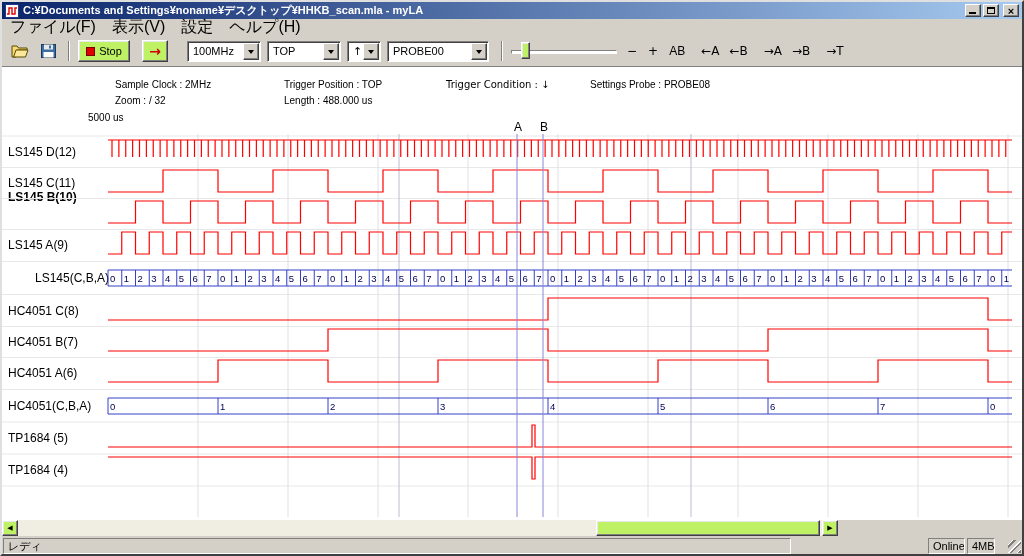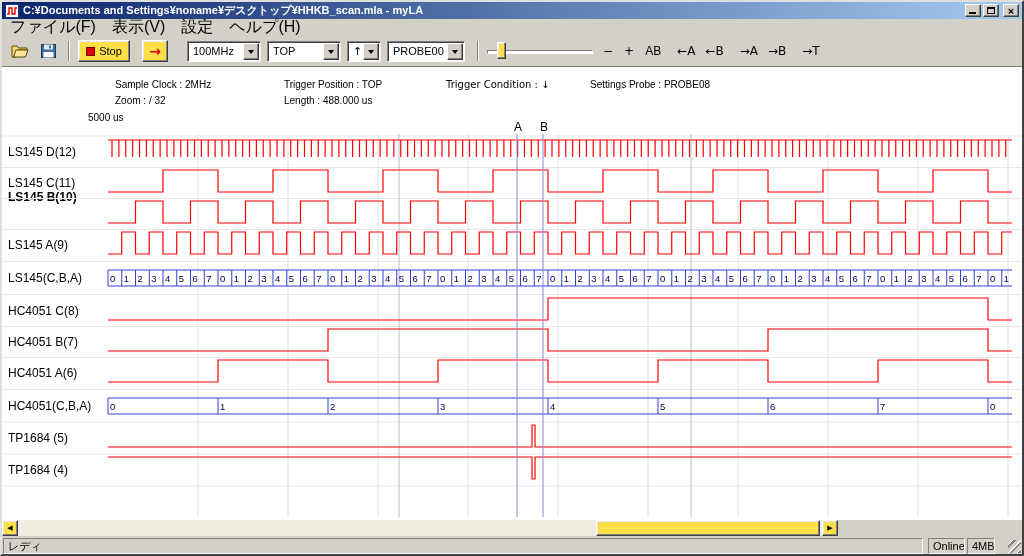--- a/index.html
+++ b/index.html
@@ -13,21 +13,21 @@
   .winbtn{width:16px;height:13px;background:#d4d0c8;border:1px solid;border-color:#fff #404040 #404040 #fff;box-shadow:inset -1px -1px 0 #808080;margin-left:2px;display:flex;align-items:center;justify-content:center;position:relative}
   .minbar{width:7px;height:2px;background:#000;position:absolute;bottom:2px;left:3px}
   .maxbox{width:8px;height:7px;border:1px solid #000;border-top:2px solid #000}
   .closex{font-size:11px;font-weight:bold;line-height:10px}
   
   .menubar{position:absolute;top:19px;left:2px;width:1020px;height:17px;background:#d4d0c8;display:flex;align-items:center;z-index:40}
   .menu-item{padding:1px 8px;font-size:16px}
   
   .toolbar{position:absolute;top:36px;left:2px;width:1020px;height:31px;background:#d4d0c8;border-bottom:1px solid #808080;display:flex;align-items:center;padding-left:6px;z-index:40}
   .tsep{width:2px;height:20px;border-left:1px solid #808080;border-right:1px solid #fff}
-  .btn3d{background:#fde047;border:1px solid;border-color:#fff #404040 #404040 #fff;box-shadow:inset -1px -1px 0 #808080,inset 1px 1px 0 #e8e8e8}
+  .btn3d{background:#bef264;border:1px solid;border-color:#fff #404040 #404040 #fff;box-shadow:inset -1px -1px 0 #808080,inset 1px 1px 0 #e8e8e8}
   .iconbtn{width:24px;height:22px;display:flex;align-items:center;justify-content:center;background:transparent;border:1px solid transparent}
   .stopbtn{height:22px;width:52px;display:flex;align-items:center;justify-content:center;gap:4px;font-size:11px}
   .stop-sq{width:9px;height:9px;background:#e00000;border:1px solid #7a0000}
   .runbtn{height:22px;width:26px;display:flex;align-items:center;justify-content:center;color:#cc0000;font-weight:bold;font-size:14px}
   .combo{position:relative;height:21px;background:#fff;border:1px solid;border-color:#808080 #fff #fff #808080;box-shadow:inset 1px 1px 0 #404040;display:flex;align-items:center;font-size:11px;padding-left:5px}
   .combo .drop{position:absolute;right:1px;top:1px;bottom:1px;width:16px;background:#d4d0c8;border:1px solid;border-color:#fff #404040 #404040 #fff;box-shadow:inset -1px -1px 0 #808080;display:flex;align-items:center;justify-content:center}
   .combo .drop::after{content:'';border:3px solid transparent;border-top:4px solid #000;margin-top:4px}
   .slider{position:relative;width:106px;height:20px}
   .slider-track{position:absolute;left:0;right:0;top:9px;height:4px;background:#fff;border:1px solid;border-color:#808080 #fff #fff #808080}
   .slider-handle{position:absolute;left:10px;top:1px;width:9px;height:17px}
@@ -104,21 +104,21 @@
     <span class="drop"></span>
   </span>
   <span class="combo" style="margin-left:6px;width:74px">
     <span>TOP</span>
     <span class="drop"></span>
   </span>
   <span class="combo arrowfont" style="margin-left:6px;width:34px">
     <span>↑</span>
     <span class="drop"></span>
   </span>
-  <span class="combo" style="margin-left:6px;width:78px">
+  <span class="combo" style="margin-left:6px;width:102px">
     <span>PROBE00</span>
     <span class="drop"></span>
   </span>
   <span class="tsep" style="margin-left:12px"></span>
   <span class="slider" style="margin-left:8px">
     <span class="slider-track"></span>
     <span class="slider-handle btn3d"></span>
   </span>
   <span class="tbtn arrowfont" style="margin-left:6px">−</span>
   <span class="tbtn arrowfont" style="margin-left:3px">+</span>
@@ -141,21 +141,21 @@
 <div class="info-text" style="left:88px;top:112px">5000 us</div>
 
 <div class="cursor-label" style="left:510px">A</div>
 <div class="cursor-label" style="left:536px">B</div>
 
 <div id="channel-labels">
     <div class="ch-label" style="top: 144px;">LS145 D(12)</div>
     <div class="ch-label" style="top: 175px;">LS145 C(11)</div>
     <div class="ch-label" style="top: 189px; font-weight: bold;">LS145 B(10)</div>
     <div class="ch-label" style="top: 237px;">LS145 A(9)</div>
-    <div class="ch-label" style="top: 270px;">LS145(C,B,A)</div>
+    <div class="ch-label" style="top: 270px; margin-left: 27px;">LS145(C,B,A)</div>
     <div class="ch-label" style="top: 303px; text-align: center;">HC4051 C(8)</div>
     <div class="ch-label" style="top: 334px;">HC4051 B(7)</div>
     <div class="ch-label" style="top: 365px;">HC4051 A(6)</div>
     <div class="ch-label" style="top: 398px;">HC4051(C,B,A)</div>
     <div class="ch-label" style="top: 430px;">TP1684 (5)</div>
     <div class="ch-label" style="top: 462px;">TP1684 (4)</div>
   </div>
 
 <svg id="wave-svg" width="1024" height="556">
     <path d="M0 136H1024M0 167.5H1024M0 198.5H1024M0 229.5H1024M0 261.5H1024M0 294.5H1024M0 326.5H1024M0 357.5H1024M0 389.5H1024M0 422H1024M0 454H1024M0 486H1024" fill="none" stroke="#e8e8e8" stroke-width="1"></path>
@@ -255,19 +255,19 @@
   <span class="sb-btn btn3d" style="left:0">
       <span>◀</span>
     </span>
   <span class="sb-thumb btn3d"></span>
   <span class="sb-btn btn3d" style="left:820px">
       <span>▶</span>
     </span>
 </div>
 
 <div class="statusbar">
-  <span class="panel" style="left:1px;width:920px">レディ</span>
+  <span class="panel" style="left:1px;width:788px">レディ</span>
   <span class="panel" style="left:926px;width:37px">Online</span>
   <span class="panel" style="left:965px;width:28px">4MBit</span>
   <span class="grip"></span>
 </div>
 
 <div class="frame"></div>
 
 </body></html>

